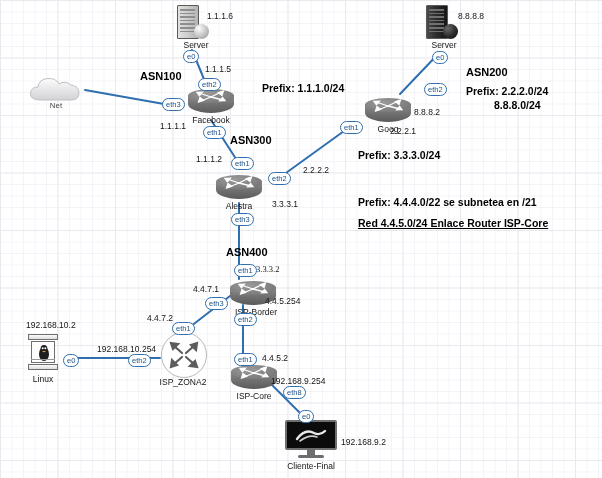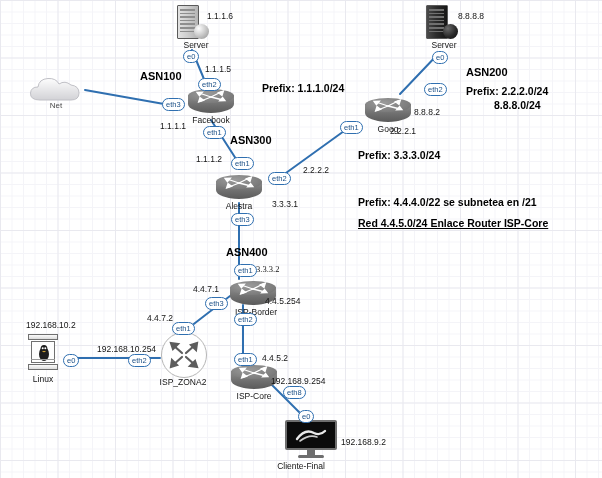--- a/index.html
+++ b/index.html
@@ -318,21 +318,21 @@
       <div class="node" style="left: 285px; top: 420px;">
         <div class="monitor">
           <div class="mon-screen"><svg viewBox="0 0 48 26" xmlns="http://www.w3.org/2000/svg" style="width:48px;height:26px">
               <path d="M10 17 Q18 6 27 11 Q33 14 38 9" stroke="#e9e9e9" stroke-width="2.4" fill="none" stroke-linecap="round"></path>
               <path d="M13 19 Q22 12 30 15" stroke="#cccccc" stroke-width="1.6" fill="none" stroke-linecap="round"></path>
             </svg></div>
           <div class="mon-neck"></div>
           <div class="mon-base"></div>
         </div>
       </div>
-      <div class="ip" style="left: 301px; top: 461px; transform: translateX(-50%);"><span class="sq"></span><span>Cliente-Final</span></div>
+      <div class="ip" style="left: 311px; top: 461px; transform: translateX(-50%);"><span class="sq"></span><span>Cliente-Final</span></div>
     </div>
 
   <div id="ip-layer">
       <div class="ip" style="left: 207px; top: 11px;">1.1.1.6</div>
       <div class="ip" style="left: 205px; top: 64px;">1.1.1.5</div>
       <div class="ip" style="left: 160px; top: 121px;">1.1.1.1</div>
       <div class="ip" style="left: 458px; top: 11px;">8.8.8.8</div>
       <div class="ip" style="left: 414px; top: 107px;">8.8.8.2</div>
       <div class="ip" style="left: 390px; top: 126px;">2.2.2.1</div>
       <div class="ip" style="left: 196px; top: 154px;">1.1.1.2</div>

